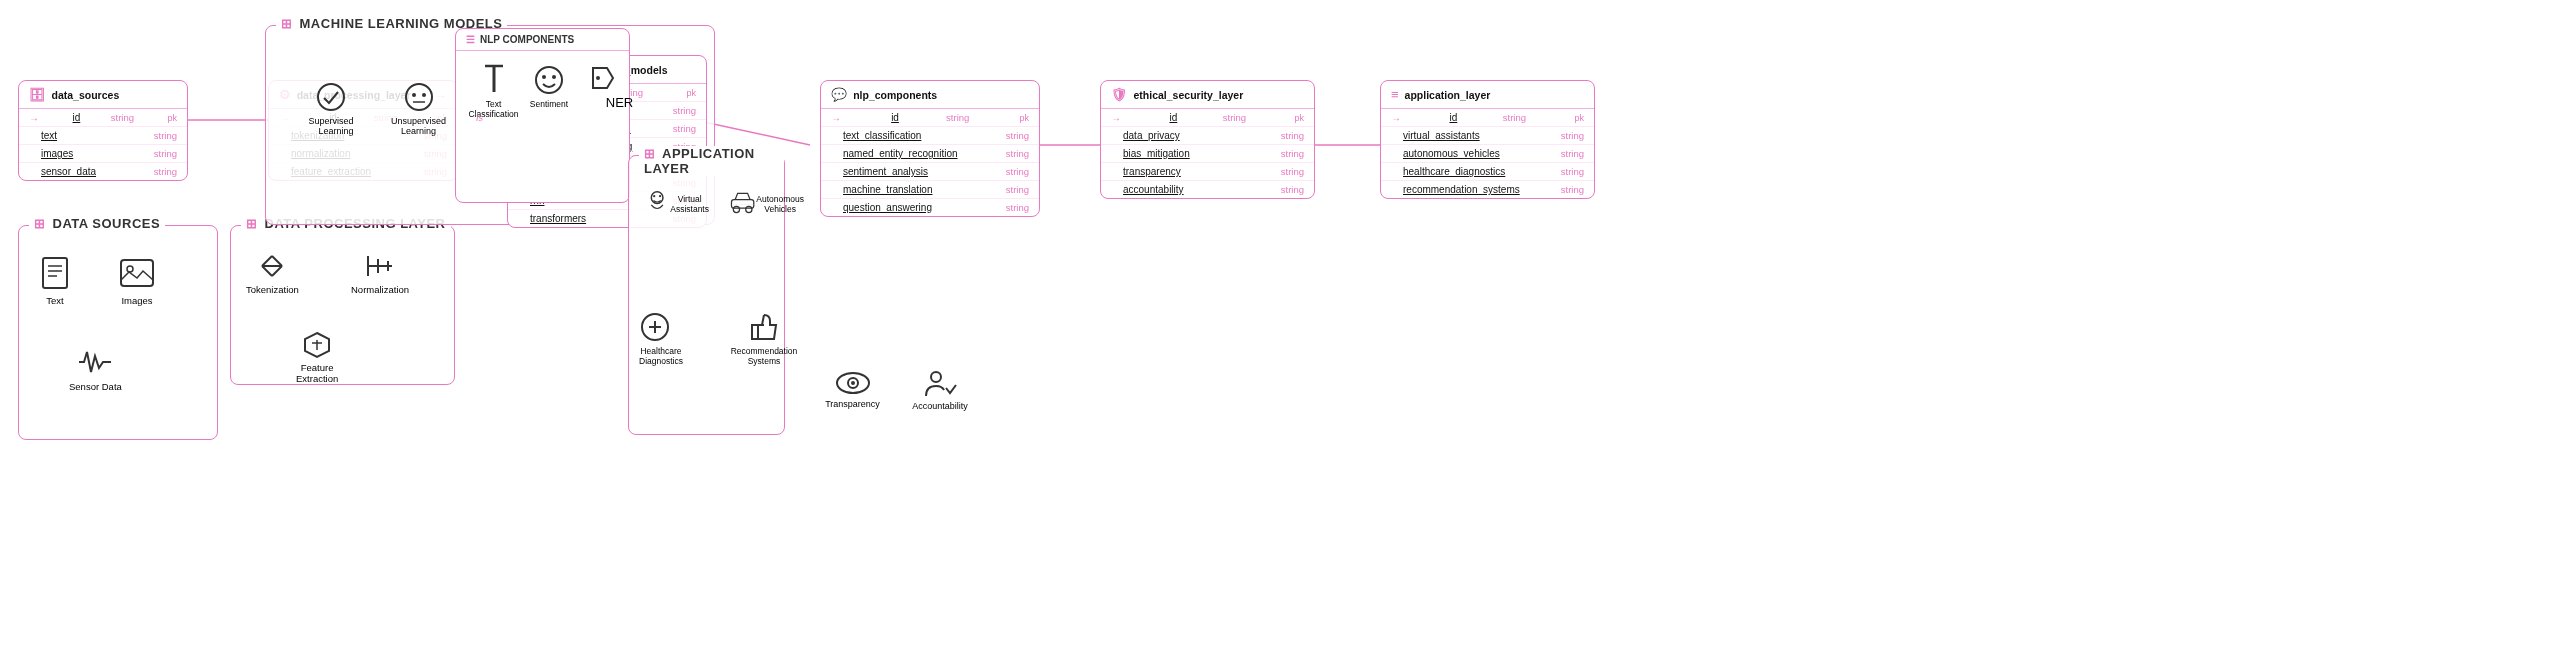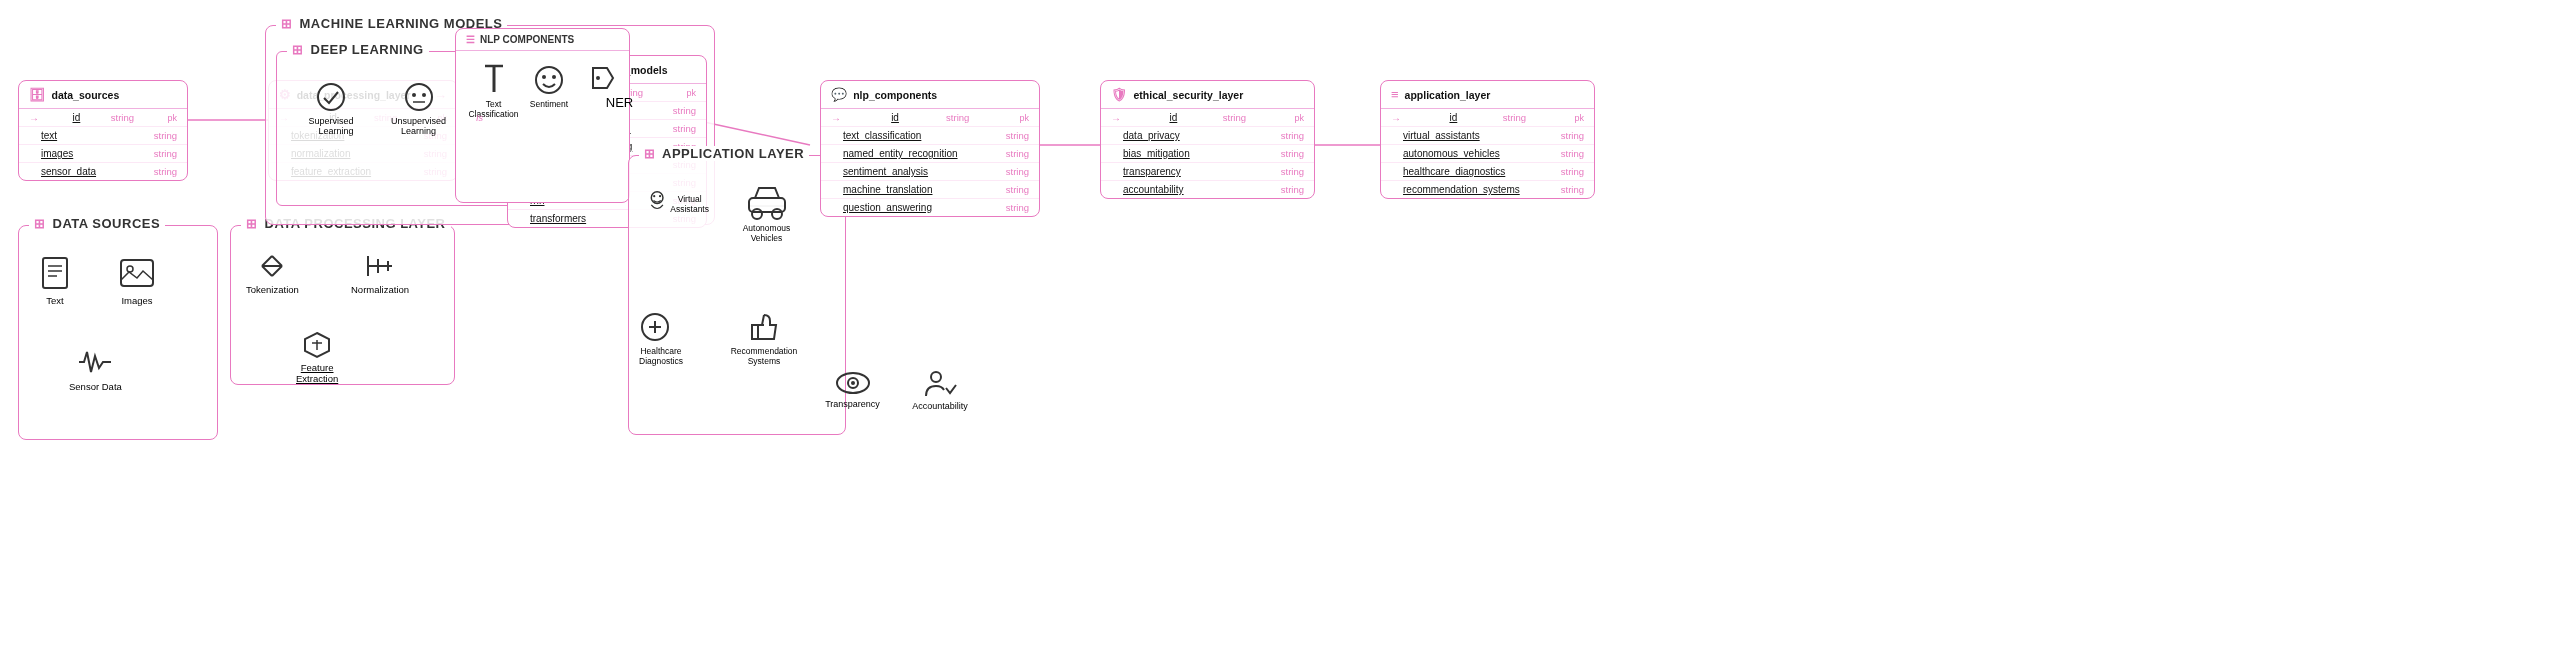--- a/index.html
+++ b/index.html
@@ -233,37 +233,31 @@
       </svg>
       <span style="font-size:9.5px;margin-top:3px;text-align:center;">Normalization</span>
     </div>
 
     <div style="position:absolute; left:65px; top:105px; display:flex; flex-direction:column; align-items:center;">
       <svg width="28" height="28" viewBox="0 0 28 28">
         <polygon points="14,2 26,8 26,20 14,26 2,20 2,8" fill="none" stroke="#333" stroke-width="2"></polygon>
         <line x1="14" y1="9" x2="14" y2="19" stroke="#333" stroke-width="1.5"></line>
         <line x1="9" y1="12" x2="19" y2="12" stroke="#333" stroke-width="1.5"></line>
       </svg>
-      <span style="font-size:9.5px;margin-top:3px;text-align:center;white-space:pre-line;text-decoration:underline;">Feature
+      <span style="font-size:9.5px;margin-top:3px;text-align:center;white-space:pre-line;">Feature
 Extraction</span>
     </div>
   </div>
 
   <div class="group-card" style="left:265px; top:25px; width:450px; height:200px; border-color:#e879c0;">
     <div class="group-label">
       <span class="icon">⊞</span>
       <span>MACHINE LEARNING MODELS</span>
     </div>
 
-    <div style="position:absolute; left:10px; top:25px; width:240px; height:155px; border:1.5px solid #e879c0; border-radius:6px;">
-      <div class="group-label">
-        <span class="icon">⊞</span>
-        <span>DEEP LEARNING</span>
-      </div>
-    </div>
 
     <div style="position:absolute; left:30px; top:55px; display:flex; flex-direction:column; align-items:center; width:70px;">
       <svg width="32" height="32" viewBox="0 0 32 32">
         <circle cx="16" cy="16" r="13" fill="none" stroke="#333" stroke-width="2"></circle>
         <polyline points="9,17 14,22 23,11" fill="none" stroke="#333" stroke-width="2"></polyline>
       </svg>
       <span style="font-size:9px;margin-top:3px;text-align:right;white-space:pre-line;">Supervised
 Learning</span>
     </div>
 
@@ -356,39 +350,39 @@
 
     <div style="position:absolute; left:126px; top:35px; display:flex; flex-direction:column; align-items:center; width:42px;">
       <svg width="28" height="28" viewBox="0 0 28 28">
         <path d="M4 4 L18 4 L24 14 L18 24 L4 24 Z" fill="none" stroke="#333" stroke-width="2"></path>
         <circle cx="9" cy="14" r="2" fill="#333"></circle>
       </svg>
       <span style="font-size:13px;margin-top:3px;text-align:right;margin-left:33px;">NER</span>
     </div>
   </div>
 
-  <div class="group-card" style="left:628px; top:155px; width:218px; height:280px;">
+  <div class="group-card" style="left:628px; top:155px; width:157px; height:280px;">
     <div class="group-label">
       <span class="icon">⊞</span>
       <span>APPLICATION LAYER</span>
     </div>
 
     <div style="position:absolute; left:15px; top:28px; display:flex; flex-direction:row; align-items:center; width:65px;">
       <svg width="36" height="36" viewBox="0 0 36 36">
         <circle cx="18" cy="12" r="8" fill="none" stroke="#333" stroke-width="2"></circle>
         <circle cx="14" cy="10" r="1.5" fill="#333"></circle>
         <circle cx="22" cy="10" r="1.5" fill="#333"></circle>
         <path d="M13 16 Q18 20 23 16" fill="none" stroke="#333" stroke-width="1.5"></path>
         <path d="M10 22 Q18 32 26 22" fill="none" stroke="#333" stroke-width="1.5"></path>
       </svg>
       <span style="font-size:8.5px;margin-top:3px;text-align:center;white-space:pre-line;">Virtual
 Assistants</span>
     </div>
 
-    <div style="position:absolute; left:100px; top:28px; display:flex; flex-direction:column; align-items:center; width:75px;">
+    <div style="position:absolute; left:100px; top:28px; display:flex; flex-direction:row; align-items:center; width:75px;">
       <svg width="44" height="36" viewBox="0 0 44 36">
         <rect x="4" y="14" width="36" height="14" rx="4" fill="none" stroke="#333" stroke-width="2"></rect>
         <path d="M10 14 L14 4 L30 4 L34 14" fill="none" stroke="#333" stroke-width="2"></path>
         <circle cx="12" cy="30" r="5" fill="none" stroke="#333" stroke-width="2"></circle>
         <circle cx="32" cy="30" r="5" fill="none" stroke="#333" stroke-width="2"></circle>
         <line x1="5" y1="22" x2="39" y2="22" stroke="#eee" stroke-width="1"></line>
       </svg>
       <span style="font-size:8.5px;margin-top:3px;text-align:center;white-space:pre-line;">Autonomous
 Vehicles</span>
     </div>

